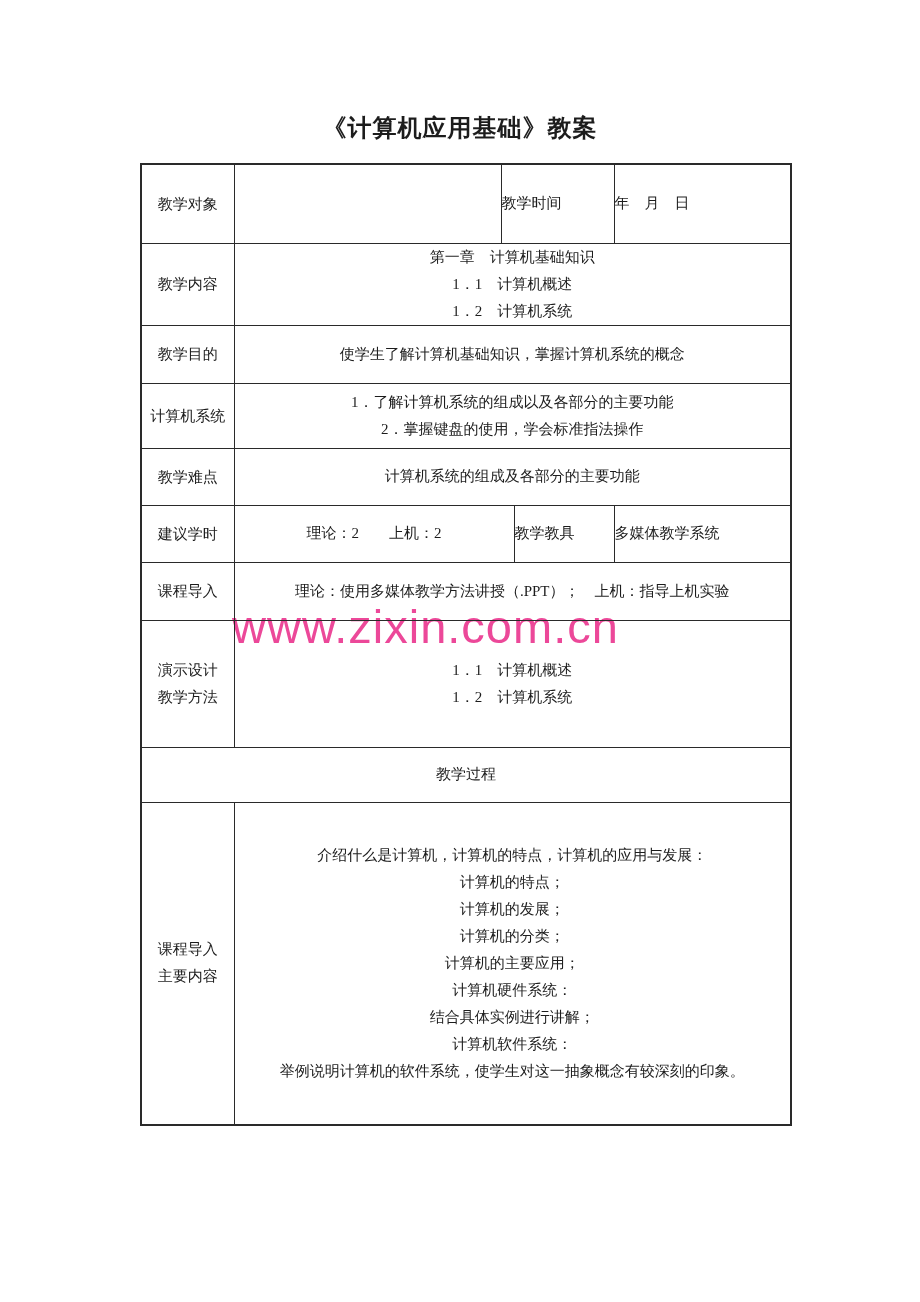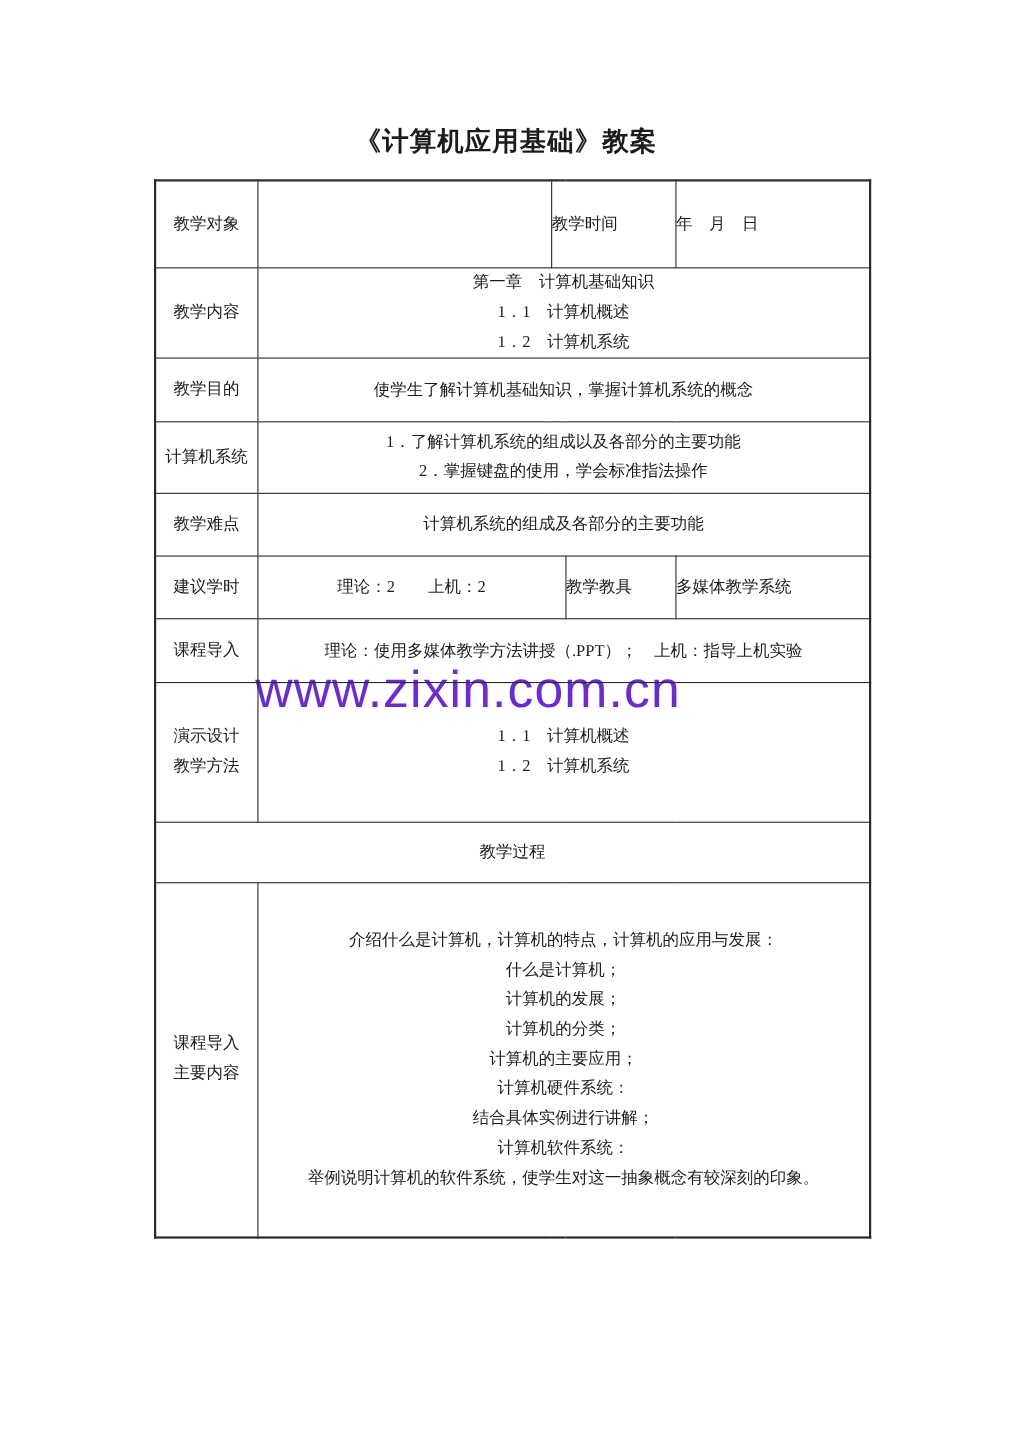--- a/index.html
+++ b/index.html
@@ -26,21 +26,21 @@
     letter-spacing: 1px;
     z-index: 2;
   }
   .watermark {
     position: absolute;
     left: 232px;
     top: 603px;
     font-family: "Liberation Sans", "DejaVu Sans", sans-serif;
     font-size: 47px;
     line-height: 1;
-    color: #6d28d9;
+    color: #ec4899;
     letter-spacing: 1px;
     z-index: 0;
     white-space: nowrap;
   }
   table.lesson {
     position: absolute;
     left: 140px;
     top: 163px;
     width: 650px;
     border-collapse: collapse;
@@ -157,21 +157,21 @@
     <td class="proc-cell" colspan="5">教学过程</td>
   </tr>
 
   <tr style="height:323px">
     <td class="label-cell">
       <div class="line">课程导入</div>
       <div class="line">主要内容</div>
     </td>
     <td class="content-cell row10-content" colspan="4">
       <div class="line">介绍什么是计算机，计算机的特点，计算机的应用与发展：</div>
-      <div class="line">什么是计算机；</div>
+      <div class="line">计算机的特点；</div>
       <div class="line">计算机的发展；</div>
       <div class="line">计算机的分类；</div>
       <div class="line">计算机的主要应用；</div>
       <div class="line">计算机硬件系统：</div>
       <div class="line">结合具体实例进行讲解；</div>
       <div class="line">计算机软件系统：</div>
       <div class="line">举例说明计算机的软件系统，使学生对这一抽象概念有较深刻的印象。</div>
     </td>
   </tr>
 </tbody>

